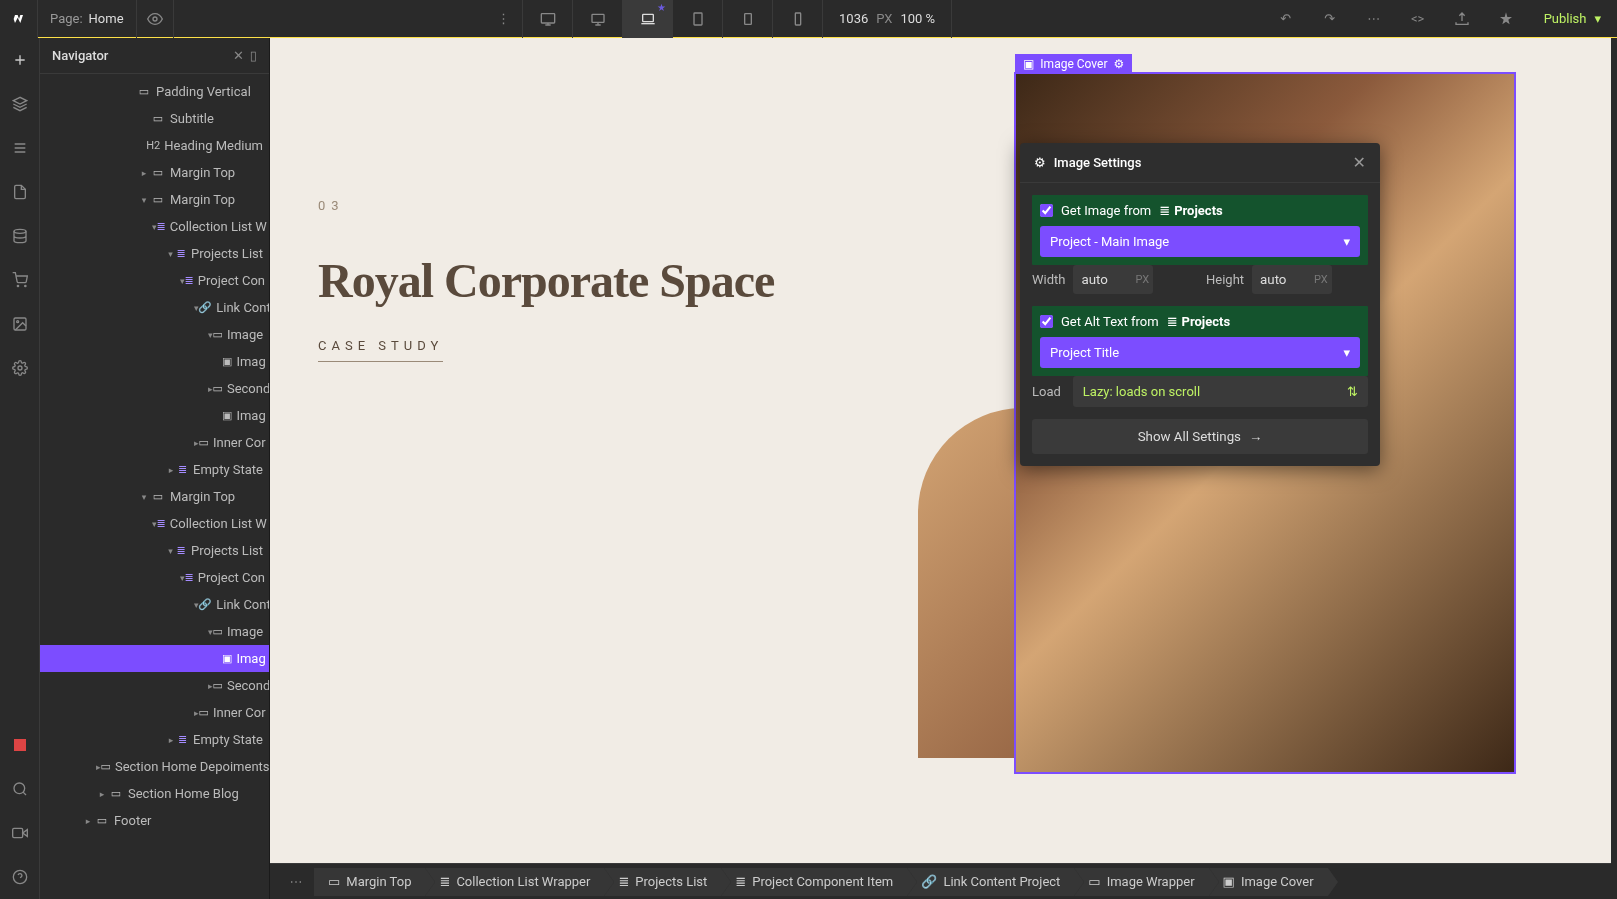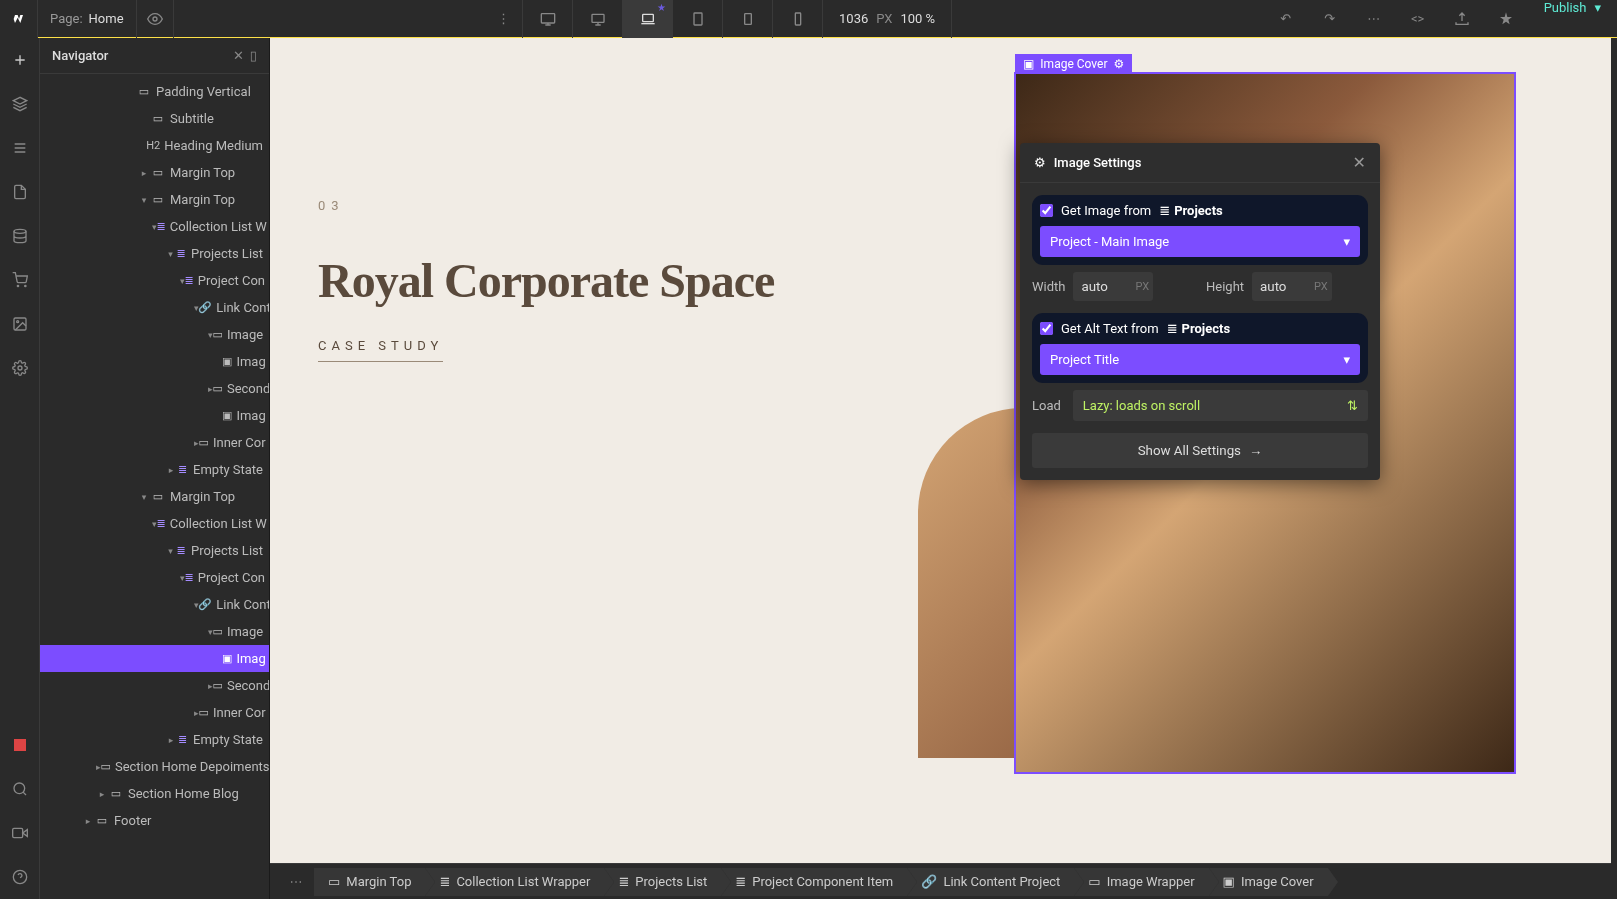--- a/index.html
+++ b/index.html
@@ -12,21 +12,21 @@
 .spacer{flex:1}
 .device-bar{display:flex;align-items:center;gap:0}
 .device-btn{width:50px;height:38px;display:flex;align-items:center;justify-content:center;color:#888;cursor:pointer;border-right:1px solid #3a3a3a}
 .device-btn.active{background:#3a3a3a;position:relative}
 .device-btn.active::after{content:'★';position:absolute;top:2px;right:6px;font-size:10px;color:#6b5ade}
 .dots-btn{width:38px;display:flex;align-items:center;justify-content:center;color:#888;border-right:1px solid #3a3a3a;height:38px}
 .size-info{padding:0 16px;color:#ddd;display:flex;gap:8px;border-right:1px solid #3a3a3a;height:38px;align-items:center}
 .size-info .unit{color:#888}
 .top-right{display:flex;gap:0}
 .top-right-btn{width:44px;height:38px;display:flex;align-items:center;justify-content:center;color:#888;cursor:pointer}
-.publish-btn{padding:0 16px;color:#5eead4;display:flex;align-items:flex-start;gap:8px;height:38px;cursor:pointer}
+.publish-btn{padding:0 16px;color:#bef264;display:flex;align-items:center;gap:8px;height:38px;cursor:pointer}
 .main-area{display:flex;height:calc(899px - 38px)}
 .left-rail{width:40px;background:#2a2a2a;display:flex;flex-direction:column;border-right:1px solid #3a3a3a}
 .rail-btn{width:40px;height:44px;display:flex;align-items:center;justify-content:center;color:#888;cursor:pointer}
 .rail-spacer{flex:1}
 .navigator-panel{width:230px;background:#2a2a2a;border-right:1px solid #1a1a1a;display:flex;flex-direction:column;overflow:hidden}
 .nav-header{height:36px;display:flex;align-items:center;padding:0 12px;justify-content:space-between;border-bottom:1px solid #3a3a3a}
 .nav-header-title{color:#ddd;font-weight:500}
 .nav-header-icons{display:flex;gap:6px;color:#888}
 .nav-tree{flex:1;overflow-y:auto;padding:4px 0}
 .tree-item{display:flex;align-items:center;height:27px;padding-right:6px;color:#bbb;cursor:pointer;white-space:nowrap;overflow:hidden;position:relative}
@@ -43,21 +43,21 @@
 .proj-desc{font-size:17px;line-height:1.9;color:#9a8a78;margin-bottom:60px}
 .proj-cta{font-size:13px;letter-spacing:5px;color:#5a4a3c;padding-bottom:8px;border-bottom:1px solid #9a8a78;display:inline-block}
 .img-accent{position:absolute;left:648px;top:370px;width:210px;height:350px;background:linear-gradient(135deg,#d4a574 0%,#8b5a3c 100%);border-radius:105px 105px 0 0}
 .img-main{position:absolute;left:745px;top:35px;width:500px;height:700px;background:linear-gradient(135deg,#3d2817 0%,#8b5a3c 30%,#d4a574 50%,#3d2817 100%);border:1px solid #7c4dff;outline:1px solid #7c4dff}
 .img-label{position:absolute;left:745px;top:16px;background:#7c4dff;color:#fff;font-size:12px;padding:3px 8px;display:flex;align-items:center;gap:6px}
 .settings-popup{position:absolute;left:750px;top:105px;width:360px;background:#2e2e2e;border-radius:4px;box-shadow:0 4px 20px rgba(0,0,0,0.5);z-index:10}
 .popup-header{display:flex;align-items:center;justify-content:space-between;padding:10px 14px;border-bottom:1px solid #3a3a3a}
 .popup-title{color:#fff;font-weight:500;display:flex;align-items:center;gap:8px}
 .popup-close{color:#999;cursor:pointer;font-size:16px}
 .popup-body{padding:12px}
-.field-box{background:#0f172a;border-radius:11px;padding:8px;margin-bottom:7px}
+.field-box{background:#14532d;border-radius:1px;padding:8px;margin-bottom:0}
 .field-check{display:flex;align-items:center;gap:8px;color:#fff;font-size:13px;margin-bottom:8px}
 .field-check .badge{display:flex;align-items:center;gap:4px;color:#fff}
 .field-check input{accent-color:#7c4dff}
 .field-select{background:#7c4dff;color:#fff;border:none;padding:8px 10px;border-radius:3px;width:100%;display:flex;justify-content:space-between;align-items:center;cursor:pointer}
 .dim-row{display:flex;gap:12px;margin-bottom:12px;align-items:flex-end}
 .dim-group{flex:1;display:flex;align-items:center;gap:8px}
 .dim-label{color:#bbb;font-size:13px}
 .dim-input{background:#3a3a3a;border:none;color:#ddd;padding:7px 8px;border-radius:3px;width:80px}
 .dim-unit{color:#777;font-size:11px;margin-left:-26px}
 .load-row{display:flex;gap:12px;align-items:center;margin-bottom:12px}

